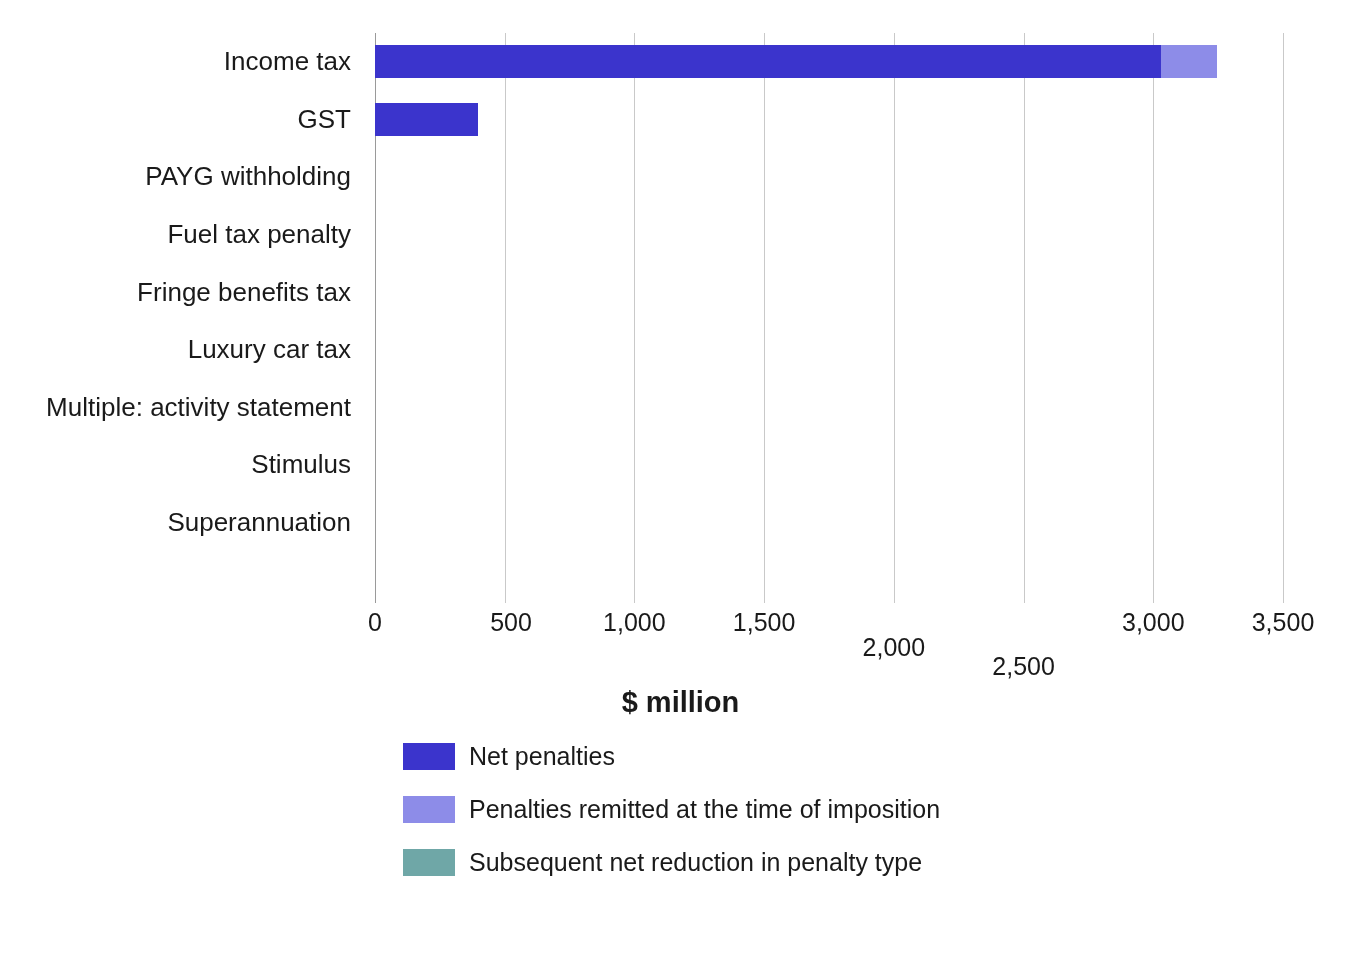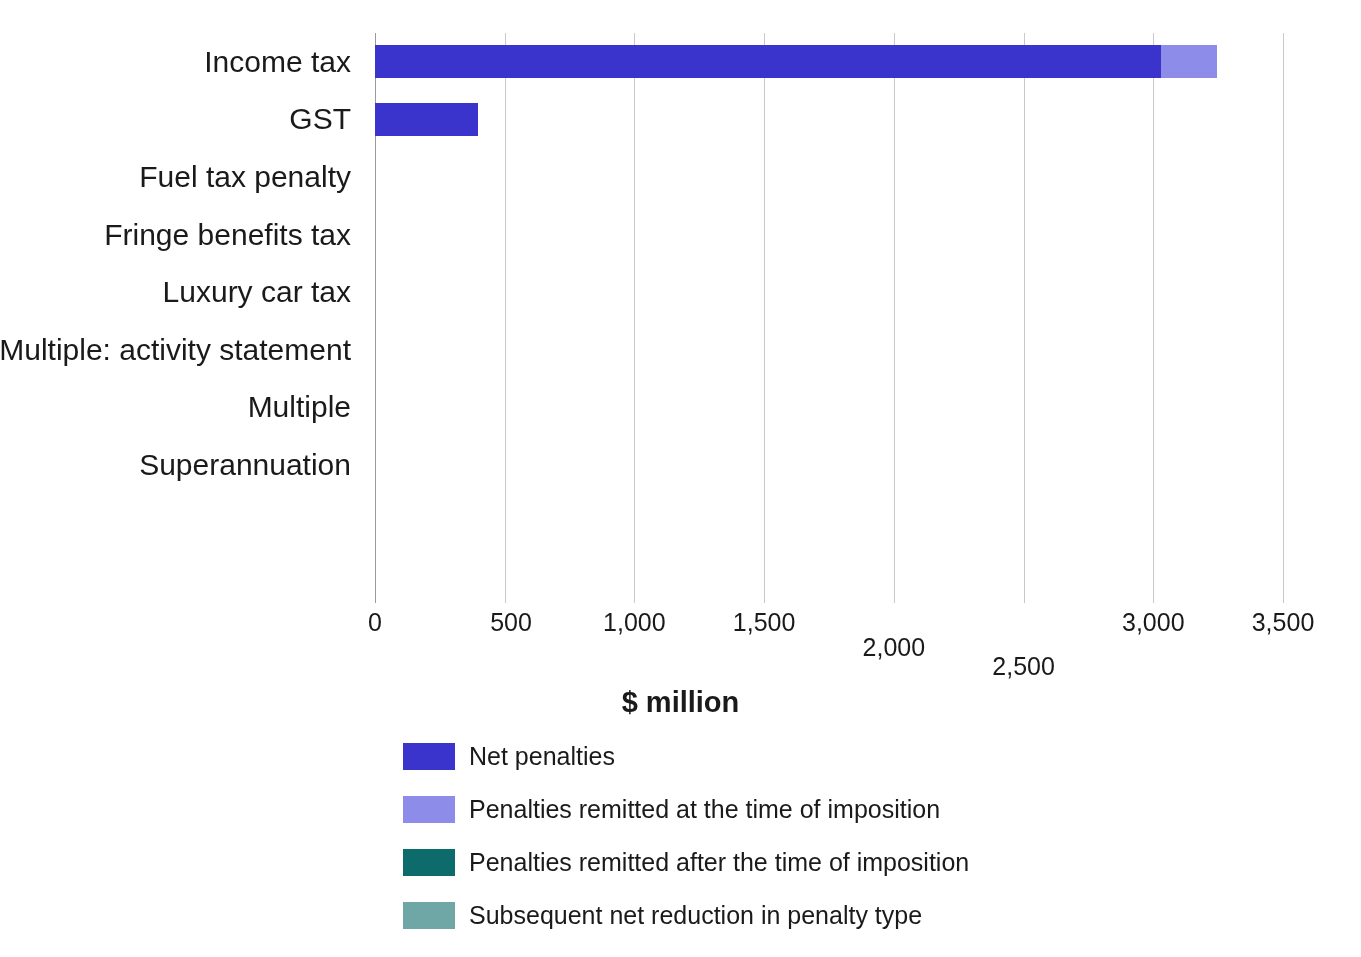--- a/index.html
+++ b/index.html
@@ -72,21 +72,21 @@
     width: 363px;
     height: 570px;
   }
   .cat-label {
     height: 57.6px;
     display: flex;
     align-items: center;
     justify-content: flex-end;
     padding-right: 12px;
     box-sizing: border-box;
-    font-size: 30px;
+    font-size: 26px;
     color: #1a1a1a;
     white-space: nowrap;
     text-align: center;
   }
 
   
   .x-ticks {
     position: absolute;
     left: 375px;
     top: 608px;
@@ -138,25 +138,26 @@
   }
 </style>
 </head>
 <body>
 
 <div id="chart-root">
 
   <div class="cat-labels">
     <div class="cat-label">Income tax</div>
     <div class="cat-label">GST</div>
+    <div class="cat-label">PAYG withholding</div>
     <div class="cat-label">Fuel tax penalty</div>
     <div class="cat-label">Fringe benefits tax</div>
     <div class="cat-label">Luxury car tax</div>
     <div class="cat-label">Multiple: activity statement</div>
-    <div class="cat-label">Multiple</div>
+    <div class="cat-label">Stimulus</div>
     <div class="cat-label">Superannuation</div>
   </div>
 
   <div class="plot-area">
     <div class="gridline axis-zero" style="left:0px;"></div>
     <div class="gridline" style="left:129.7px;"></div>
     <div class="gridline" style="left:259.4px;"></div>
     <div class="gridline" style="left:389.1px;"></div>
     <div class="gridline" style="left:518.9px;"></div>
     <div class="gridline" style="left:648.6px;"></div>
@@ -234,22 +235,18 @@
   <div class="legend">
     <div class="legend-item">
       <span class="legend-swatch" style="background:#3b34cc;"></span>
       <span class="legend-label">Net penalties</span>
     </div>
     <div class="legend-item">
       <span class="legend-swatch" style="background:#8d8ce8;"></span>
       <span class="legend-label">Penalties remitted at the time of imposition</span>
     </div>
     <div class="legend-item">
-      <span class="legend-swatch" style="background:#0d6b6b;"></span>
-      <span class="legend-label">Penalties remitted after the time of imposition</span>
-    </div>
-    <div class="legend-item">
       <span class="legend-swatch" style="background:#6fa7a7;"></span>
       <span class="legend-label">Subsequent net reduction in penalty type</span>
     </div>
   </div>
 
 </div>
 
 </body></html>

